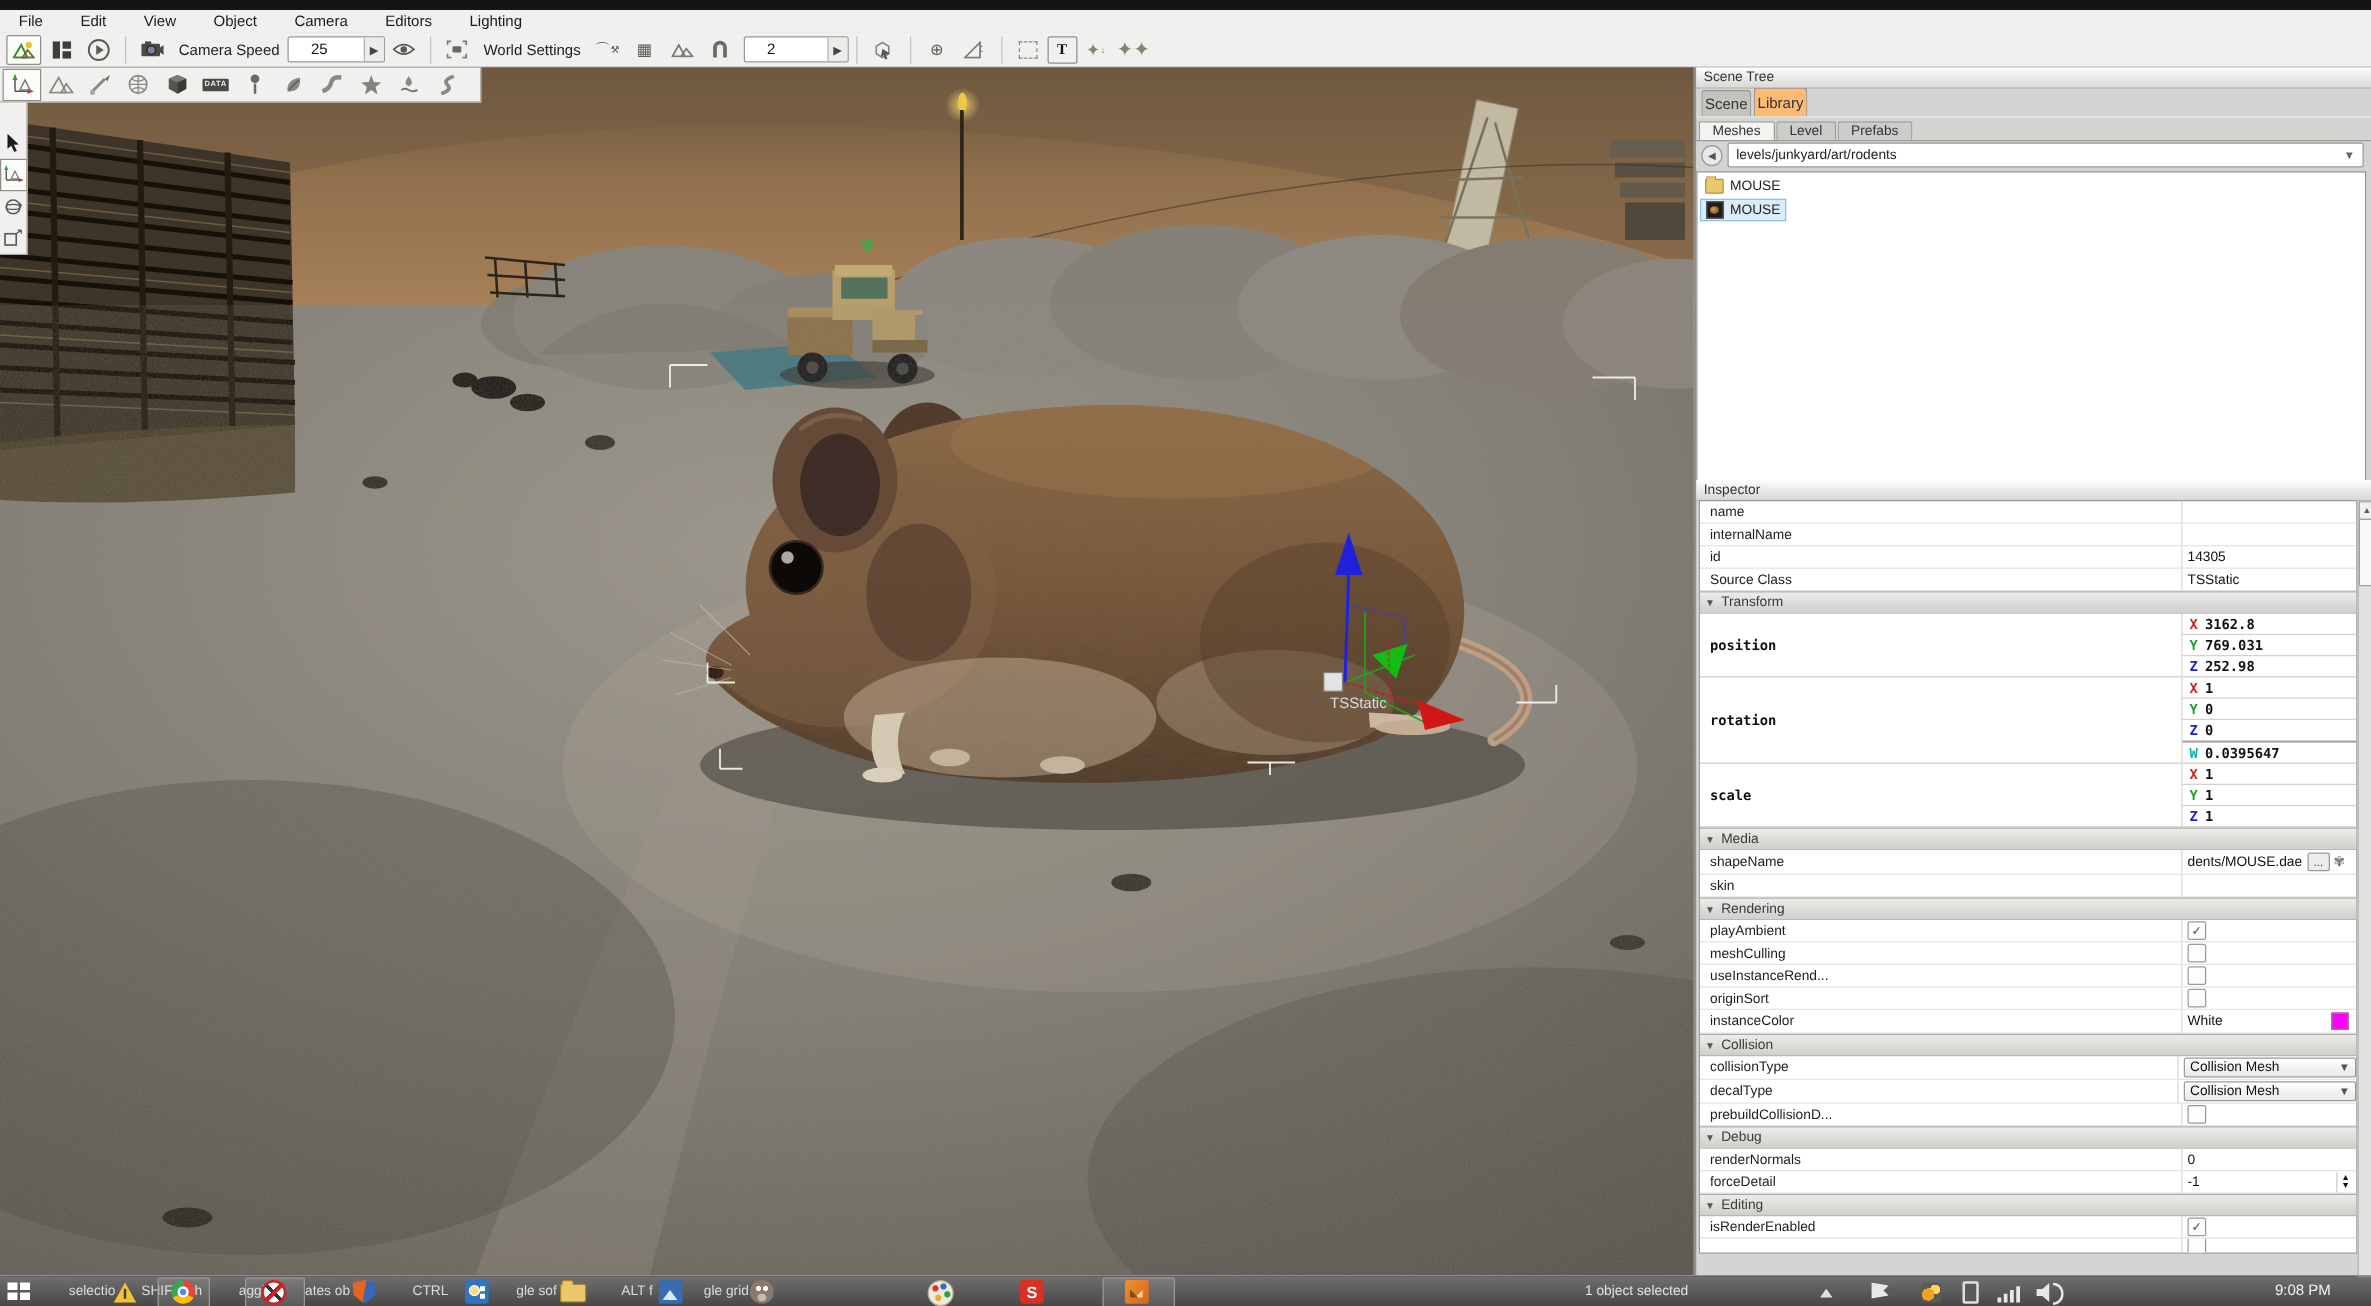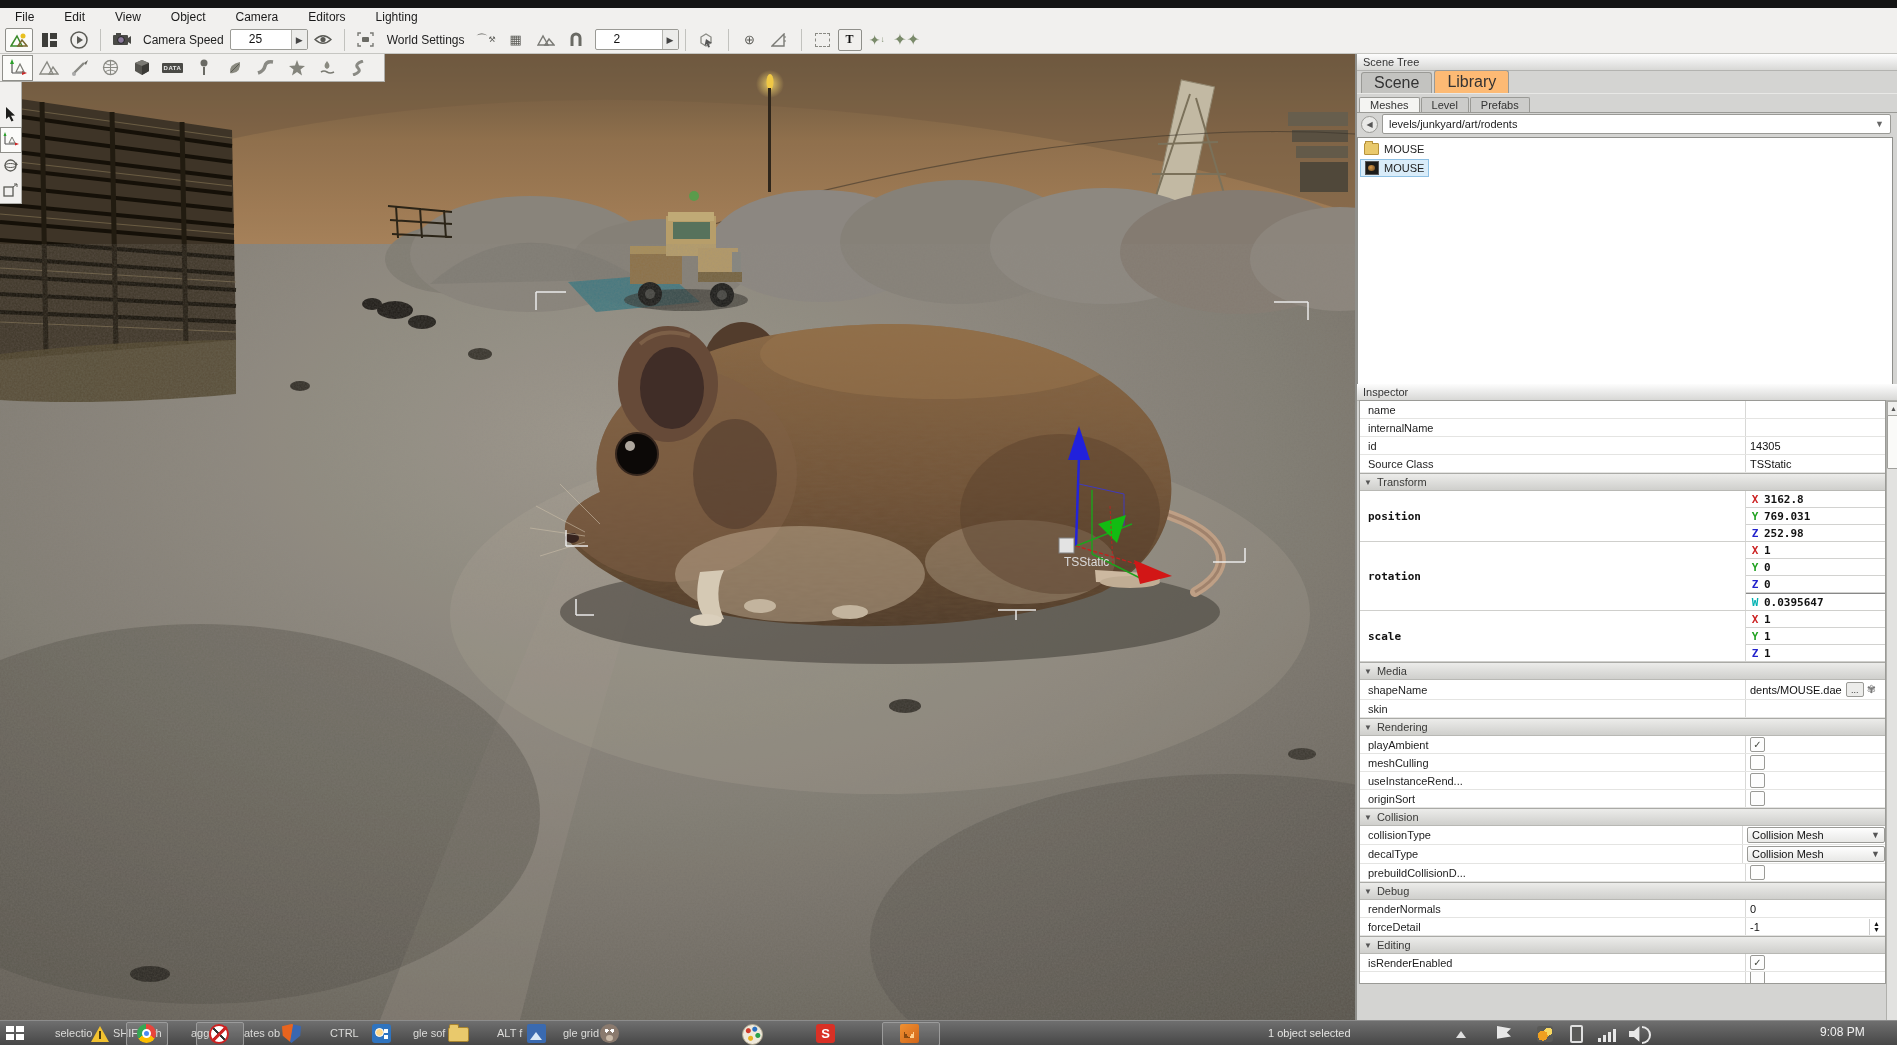--- a/index.html
+++ b/index.html
@@ -33,21 +33,21 @@
   .ltool{width:20px;height:24px;display:flex;align-items:center;justify-content:center;color:#3d3d3a;font-size:13px;border:1px solid transparent;}
   .ltool.active{border-color:#8f8f8a;background:#fbfbf9;}
 
   
   .viewport{left:0;top:54px;width:1355px;height:966px;overflow:hidden;background:#6b665d;}
 
   
   .rpanel{left:1355px;top:54px;width:542px;height:966px;background:#d4d4d2;border-left:2px solid #8f8f8b;box-sizing:border-box;}
   .pane-title{height:16px;background:linear-gradient(#fdfdfd,#d8d8d6);border-bottom:1px solid #b3b3b0;line-height:16px;padding-left:6px;font-size:11px;color:#333;}
   .tabs{display:flex;align-items:flex-end;height:22px;padding-left:4px;background:#d4d4d2;}
-  .tab{padding:2px 12px;border:1px solid #9a9a96;border-bottom:none;background:#c3c3c0;margin-right:2px;border-radius:3px 3px 0 0;font-size:16px;color:#333;height:16px;line-height:16px;}
+  .tab{padding:2px 2px;border:1px solid #9a9a96;border-bottom:none;background:#c3c3c0;margin-right:2px;border-radius:3px 3px 0 0;font-size:12px;color:#333;height:16px;line-height:16px;}
   .tab.active{background:#fdba74;height:18px;line-height:18px;text-align:right;}
   .subtabs{display:flex;align-items:flex-end;height:18px;padding-left:2px;border-top:1px solid #e8e8e6;}
   .subtab{padding:1px 10px;border:1px solid #9a9a96;border-bottom:none;background:#cccccA;margin-right:1px;border-radius:2px 2px 0 0;font-size:11px;color:#333;}
   .subtab.active{background:#f4f4f2;}
   .pathrow{display:flex;align-items:center;height:22px;padding:0 6px 0 4px;border-top:1px solid #9a9a96;background:#d4d4d2;}
   .navback{width:15px;height:15px;border-radius:50%;border:1px solid #9a9a96;background:#e9e9e7;display:flex;align-items:center;justify-content:center;font-size:8px;color:#555;margin-right:4px;}
   .pathdd{flex:1;display:flex;align-items:center;height:18px;border:1px solid #9a9a96;background:#fff;border-radius:2px;padding:0 6px;font-size:11px;color:#222;}
   .pathdd .spring{flex:1;}
   .listbox{margin:2px 4px 0 0;background:#fff;border:1px solid #8f8f8b;height:250px;padding-top:2px;}
   .litem{display:inline-flex;align-items:center;height:16px;padding:0 4px;margin:1px 0 1px 2px;font-size:11px;color:#222;}
@@ -679,20 +679,27 @@
           <div class="pv">
               <span class="cb"></span>
             </div>
         </div>
         <div class="prow">
           <div class="pl">originSort</div>
           <div class="pv">
               <span class="cb"></span>
             </div>
         </div>
+        <div class="prow" style="height:18px">
+          <div class="pl">instanceColor</div>
+          <div class="pv">
+            <span>White</span>
+            <span class="swatch" style="background:#ff00ff;"></span>
+          </div>
+        </div>
 
         <div class="sec">
           <span class="tri">▼</span>
           <span>Collision</span>
         </div>
         <div class="prow" style="height:18px">
           <div class="pl">collisionType</div>
           <div class="pv">
             <span class="psel">
               <span>Collision Mesh</span>

